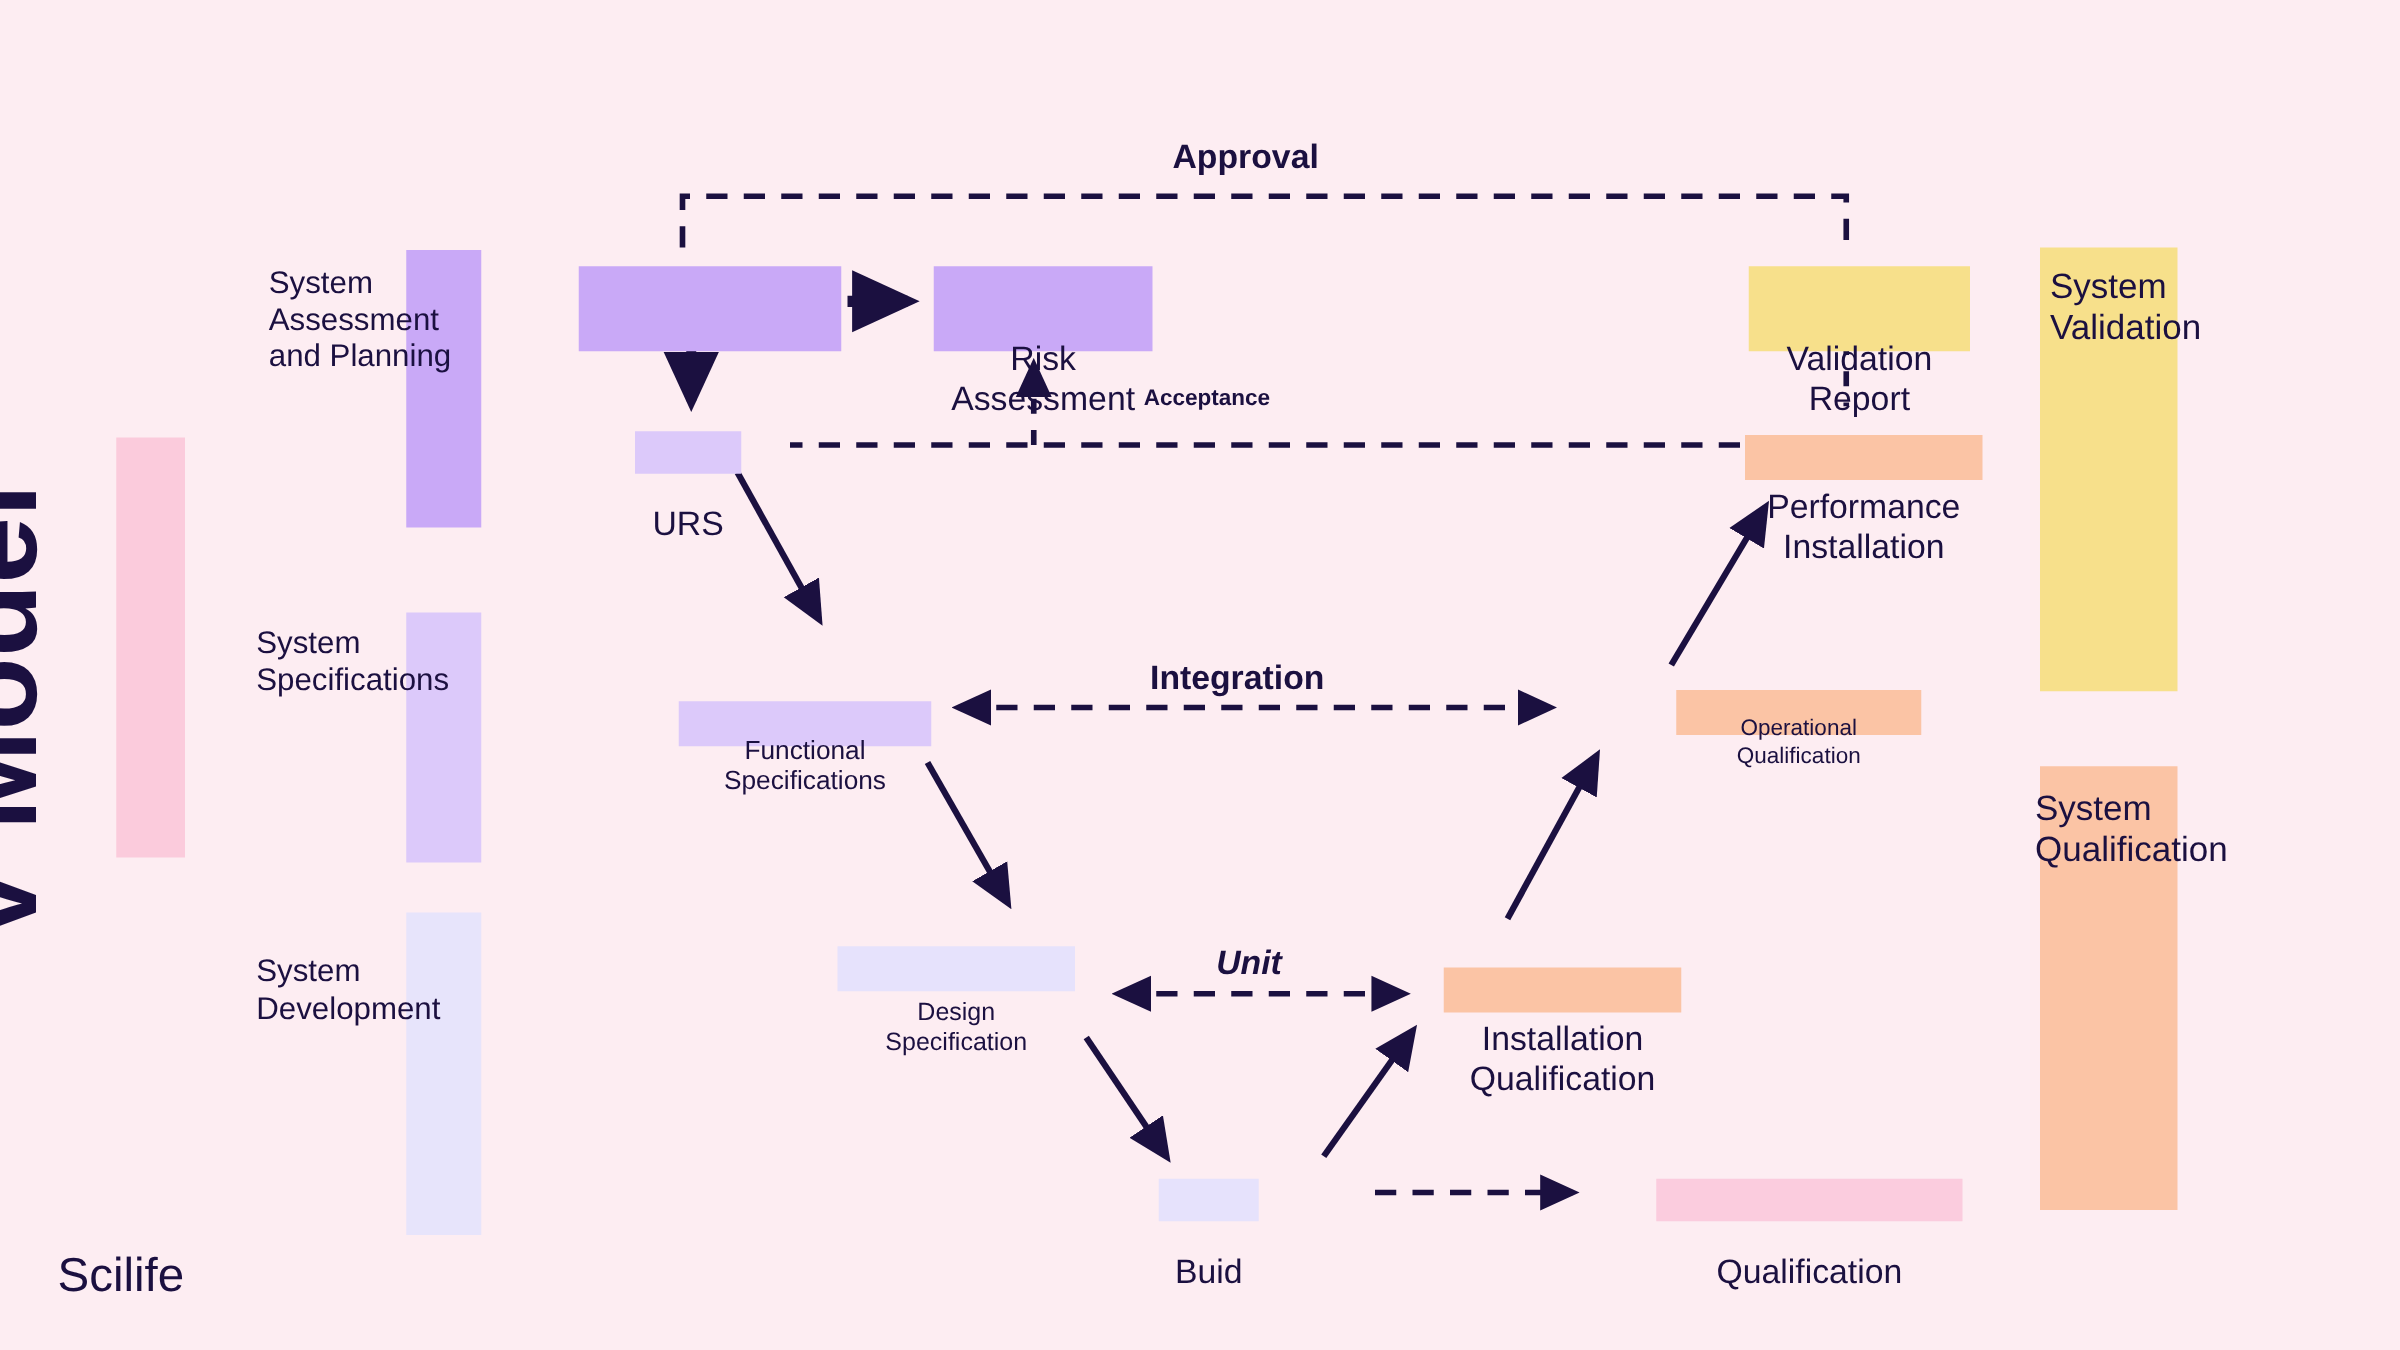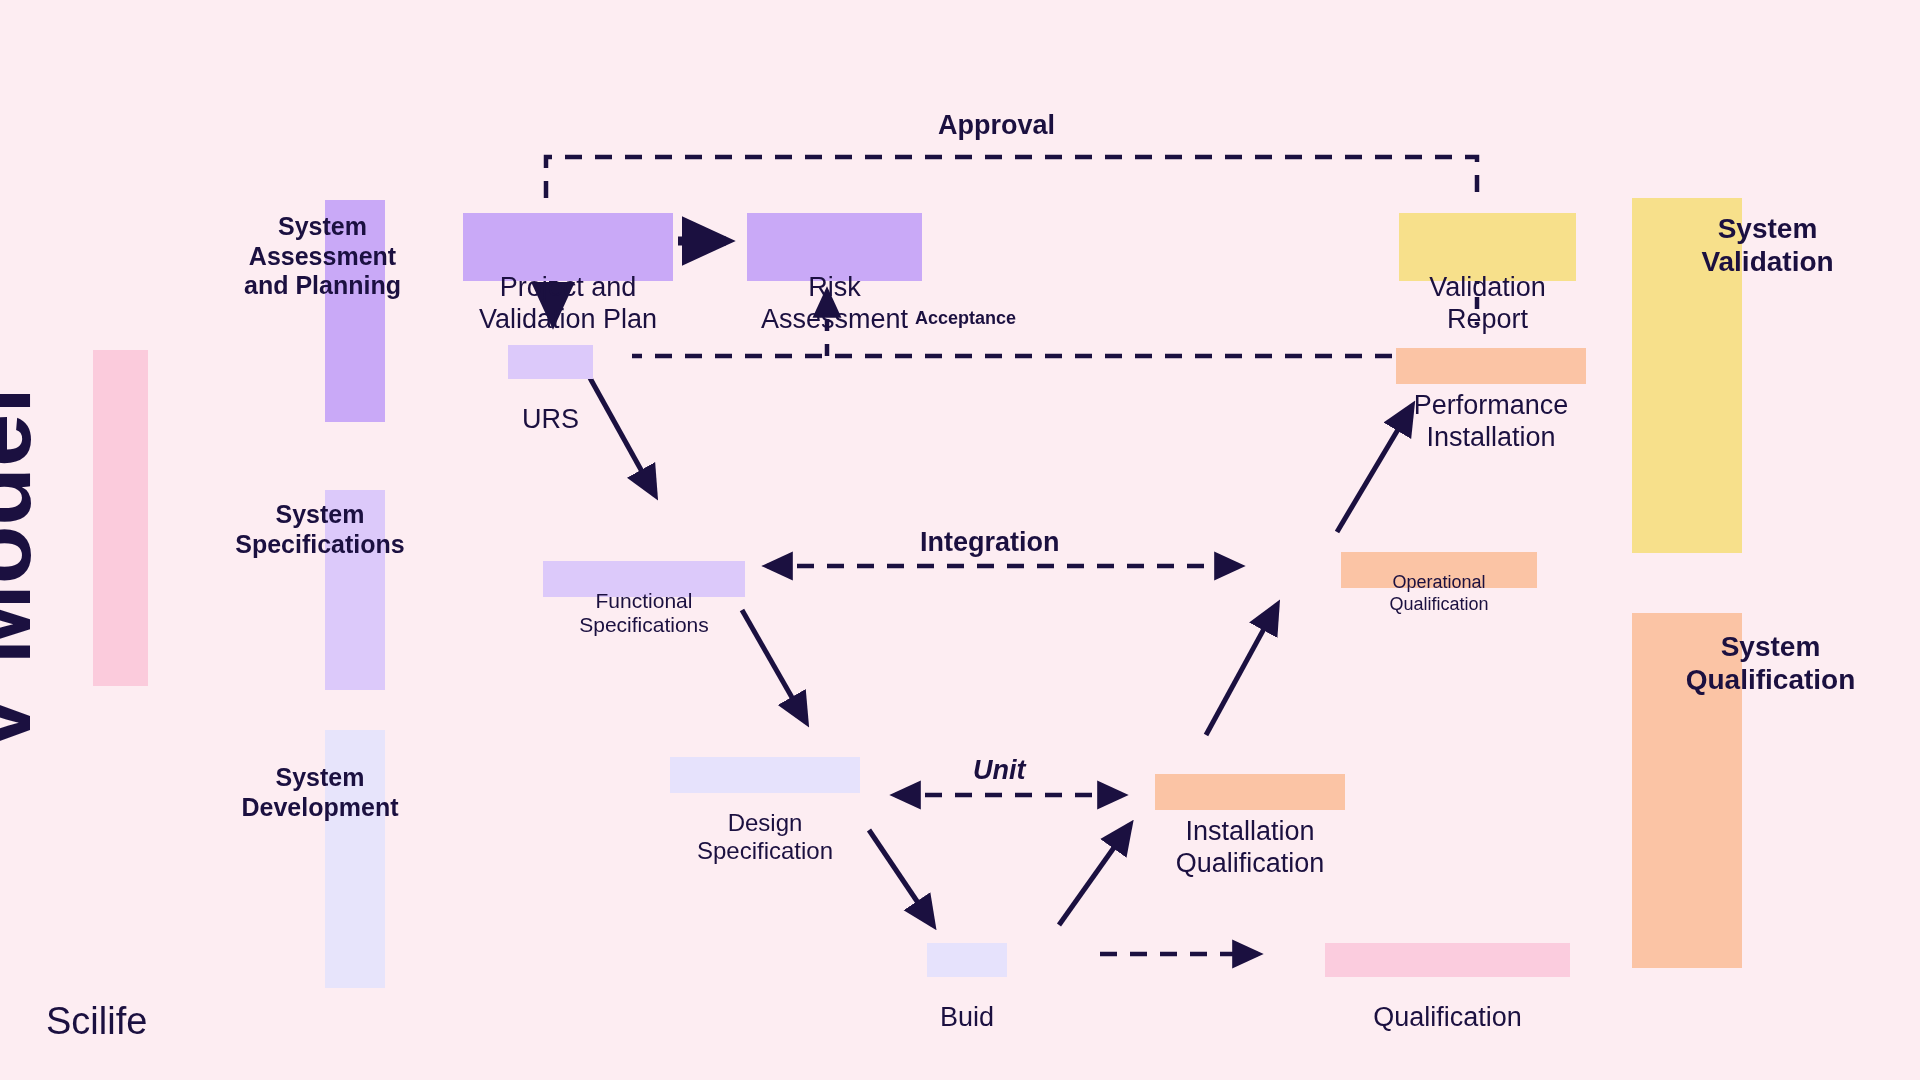--- a/index.html
+++ b/index.html
@@ -39,22 +39,22 @@
   }
   .node-text {
     position: relative;
     z-index: 2;
     display: block;
   }
 
   
   .caption {
     position: absolute;
-    font-weight: bold;
-    text-align: center;
+    font-weight: normal;
+    text-align: left;
     line-height: 1.18;
     white-space: pre-line;
     z-index: 6;
   }
 
   
   .flow-label {
     position: absolute;
     font-weight: bold;
     z-index: 6;
@@ -154,22 +154,20 @@
 
     <line x1="1206" y1="735" x2="1277" y2="605" stroke="#1B1040" stroke-width="5" marker-end="url(#arrow)"></line>
 
     <line x1="1059" y1="925" x2="1130" y2="825" stroke="#1B1040" stroke-width="5" marker-end="url(#arrow)"></line>
 
     <line x1="1100" y1="954" x2="1258" y2="954" stroke="#1B1040" stroke-width="4.5" stroke-dasharray="17 13" marker-end="url(#arrow)"></line>
   </svg>
 
   <div class="node" style="left:463px; top:208px; width:210px; font-size:27px;">
     <span class="hl" style="left:0px; top:5px; width:210px; height:68px; background:#C9A9F7;"></span>
-    <span class="node-text">Project and
-Validation Plan</span>
   </div>
 
   <div class="node" style="left:747px; top:208px; width:175px; font-size:27px;">
     <span class="hl" style="left:0px; top:5px; width:175px; height:68px; background:#C9A9F7;"></span>
     <span class="node-text">Risk
 Assessment</span>
   </div>
 
   <div class="node" style="left:508px; top:340px; width:85px; font-size:27px;">
     <span class="hl" style="left:0px; top:5px; width:85px; height:34px; background:#DCC9FA;"></span>
@@ -193,21 +191,21 @@
     <span class="node-text">Functional
 Specifications</span>
   </div>
 
   <div class="node" style="left:1341px; top:530px; width:196px; font-size:18px;">
     <span class="hl" style="left:0px; top:22px; width:196px; height:36px; background:#FBC4A5;"></span>
     <span class="node-text">Operational
 Qualification</span>
   </div>
 
-  <div class="node" style="left:670px; top:752px; width:190px; font-size:24px;">
+  <div class="node" style="left:670px; top:752px; width:190px; font-size:20px;">
     <span class="hl" style="left:0px; top:5px; width:190px; height:36px; background:#E6E2FC;"></span>
     <span class="node-text">Design
 Specification</span>
   </div>
 
   <div class="node" style="left:1155px; top:752px; width:190px; font-size:27px;">
     <span class="hl" style="left:0px; top:22px; width:190px; height:36px; background:#FBC4A5;"></span>
     <span class="node-text">Installation
 Qualification</span>
   </div>

